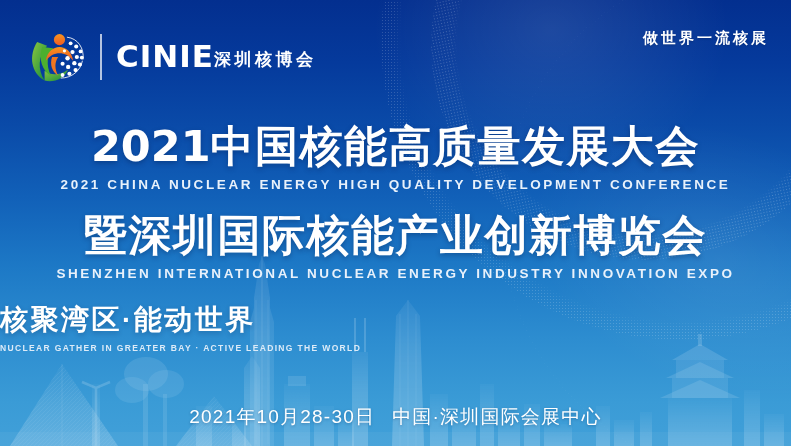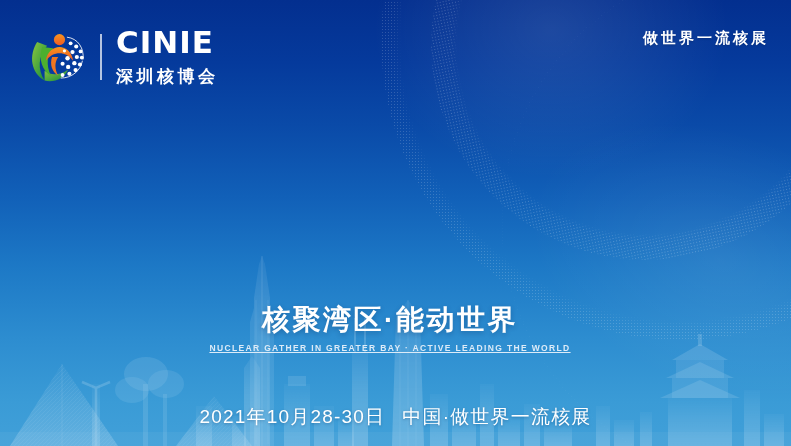--- a/index.html
+++ b/index.html
@@ -87,21 +87,21 @@
     display: flex;
     align-items: center;
     height: 62px;
   }
   #logo-mark { width: 62px; height: 62px; display: block; }
   #logo-divider {
     width: 2px; height: 46px;
     background: rgba(255,255,255,0.70);
     margin: 0 14px 0 12px;
   }
-  #logo-wordmark { display: flex; flex-direction: column; justify-content: center; }
+  #logo-wordmark { display: flex; flex-direction: row; justify-content: center; }
   #logo-cinie {
     color: #ffffff;
     font-size: 31px;
     font-weight: bold;
     letter-spacing: 1px;
     line-height: 1.02;
     font-family: "DejaVu Sans", "Liberation Sans", sans-serif;
   }
   #logo-cn {
     color: #ffffff;
@@ -165,37 +165,36 @@
     position: absolute;
     left: 0; bottom: 0;
     width: 791px; height: 190px;
     opacity: .55;
   }
 
   
   #tagline-block {
     position: absolute;
     left: 0; right: 11px; top: 305px;
-    text-align: center;
+    text-align: left;
   }
   #tagline-cn {
     color: #ffffff;
     font-size: 28px;
     font-weight: bold;
     letter-spacing: 2.5px;
     line-height: 1.1;
     text-shadow: 0 2px 5px rgba(1,24,70,.28);
   }
   #tagline-en {
     color: #dcebf8;
     font-size: 8.5px;
     font-weight: bold;
     letter-spacing: 1.35px;
     margin-top: 7px;
-    text-decoration: underline;
   }
 
   
   #footer-block {
     position: absolute;
     left: 0; right: 0; top: 404px;
     text-align: center;
     color: #ffffff;
     font-size: 19px;
     letter-spacing: 1.2px;
@@ -348,23 +347,34 @@
     <div id="logo-wordmark">
       <div id="logo-cinie">CINIE</div>
       <div id="logo-cn">深圳核博会</div>
     </div>
   </div>
 
   <div id="slogan-block">
     <div id="slogan-cn">做世界一流核展</div>
   </div>
 
+  <div id="title-block">
+    <div class="title-cn">
+      <span class="yr">2021</span><span>中国核能高质量发展大会</span>
+    </div>
+    <div class="title-en">2021 CHINA NUCLEAR ENERGY HIGH QUALITY DEVELOPMENT CONFERENCE</div>
+
+    <div id="title-line2-wrap">
+      <div class="title-cn">暨深圳国际核能产业创新博览会</div>
+      <div class="title-en">SHENZHEN INTERNATIONAL NUCLEAR ENERGY INDUSTRY INNOVATION EXPO</div>
+    </div>
+  </div>
 
   <div id="tagline-block">
     <div id="tagline-cn">核聚湾区·能动世界</div>
     <div id="tagline-en">NUCLEAR GATHER IN GREATER BAY · ACTIVE LEADING THE WORLD</div>
   </div>
 
   <div id="footer-block">
-    <span>2021年10月28-30日</span><span id="footer-venue">中国·做世界一流核展</span>
+    <span>2021年10月28-30日</span><span id="footer-venue">中国·深圳国际会展中心</span>
   </div>
 
 </div>
 
 </body></html>

